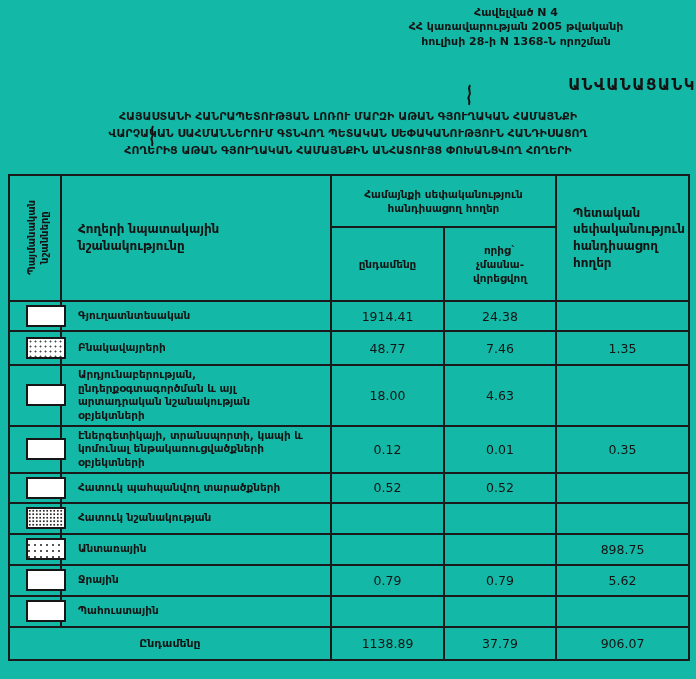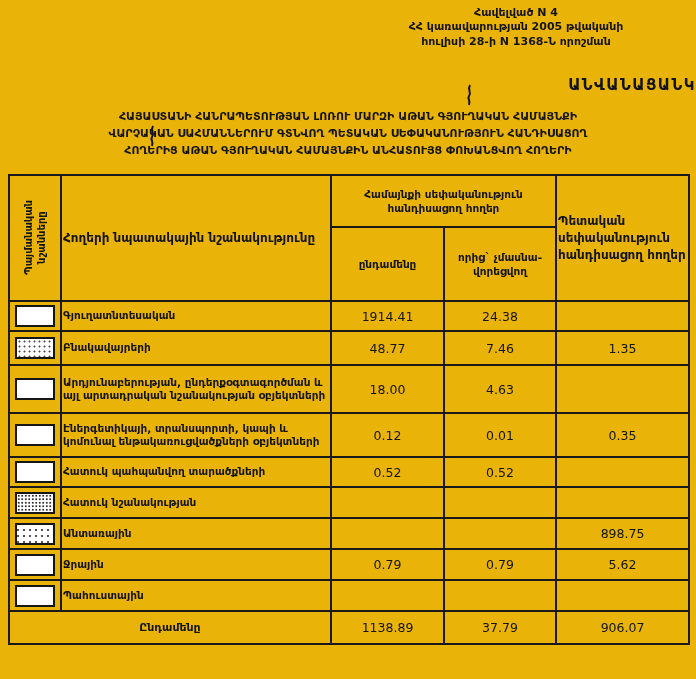--- a/index.html
+++ b/index.html
@@ -1,19 +1,19 @@
 <!DOCTYPE html>
 <html><head>
 <meta charset="utf-8">
 <style>
   html,body{margin:0;padding:0;background:#e8e8e8;}
   .page{
     position:relative;
     width:696px;height:679px;
-    background:#eab308;
+    background:#14b8a6;
     font-family:"DejaVu Sans","Liberation Sans",sans-serif;
     color:#141414;
     overflow:hidden;
   }
   .appendix{
     position:absolute;top:6px;right:10px;width:340px;
     text-align:center;font-size:11px;font-weight:bold;line-height:1.3;
     white-space:pre-line;
   }
   .doc-title{
@@ -25,21 +25,21 @@
     font-size:11px;font-weight:bold;line-height:1.55;
     white-space:pre-line;
   }
   .hand-mark{position:absolute;pointer-events:none;}
   table.landtable{
     margin:15px 0 0 8px;width:680px;
     border-collapse:collapse;table-layout:fixed;
   }
   table.landtable th, table.landtable td{
     border:2px solid #1a1a1a;
-    padding:2px 1px;
+    padding:2px 16px;
     vertical-align:middle;
   }
   col.c-sym{width:52px;}
   col.c-label{width:270px;}
   col.c-total{width:113px;}
   col.c-nonpriv{width:112px;}
   col.c-state{width:133px;}
   .th-group{height:46px;font-size:10.5px;font-weight:bold;text-align:center;line-height:1.35;}
   .th-sub{height:68px;font-size:10.5px;font-weight:bold;text-align:center;white-space:pre-line;line-height:1.35;}
   .th-label,.th-state{font-size:12px;font-weight:bold;text-align:left;line-height:1.4;}

